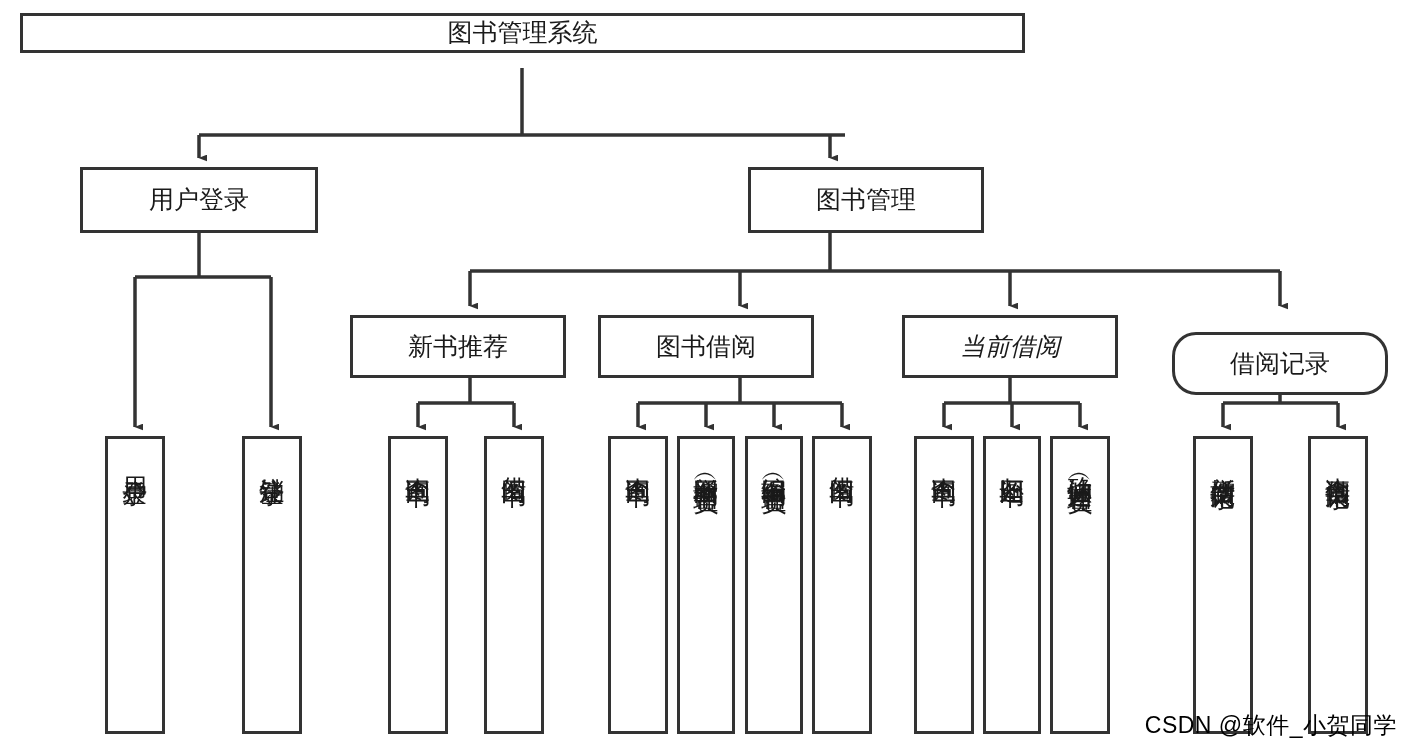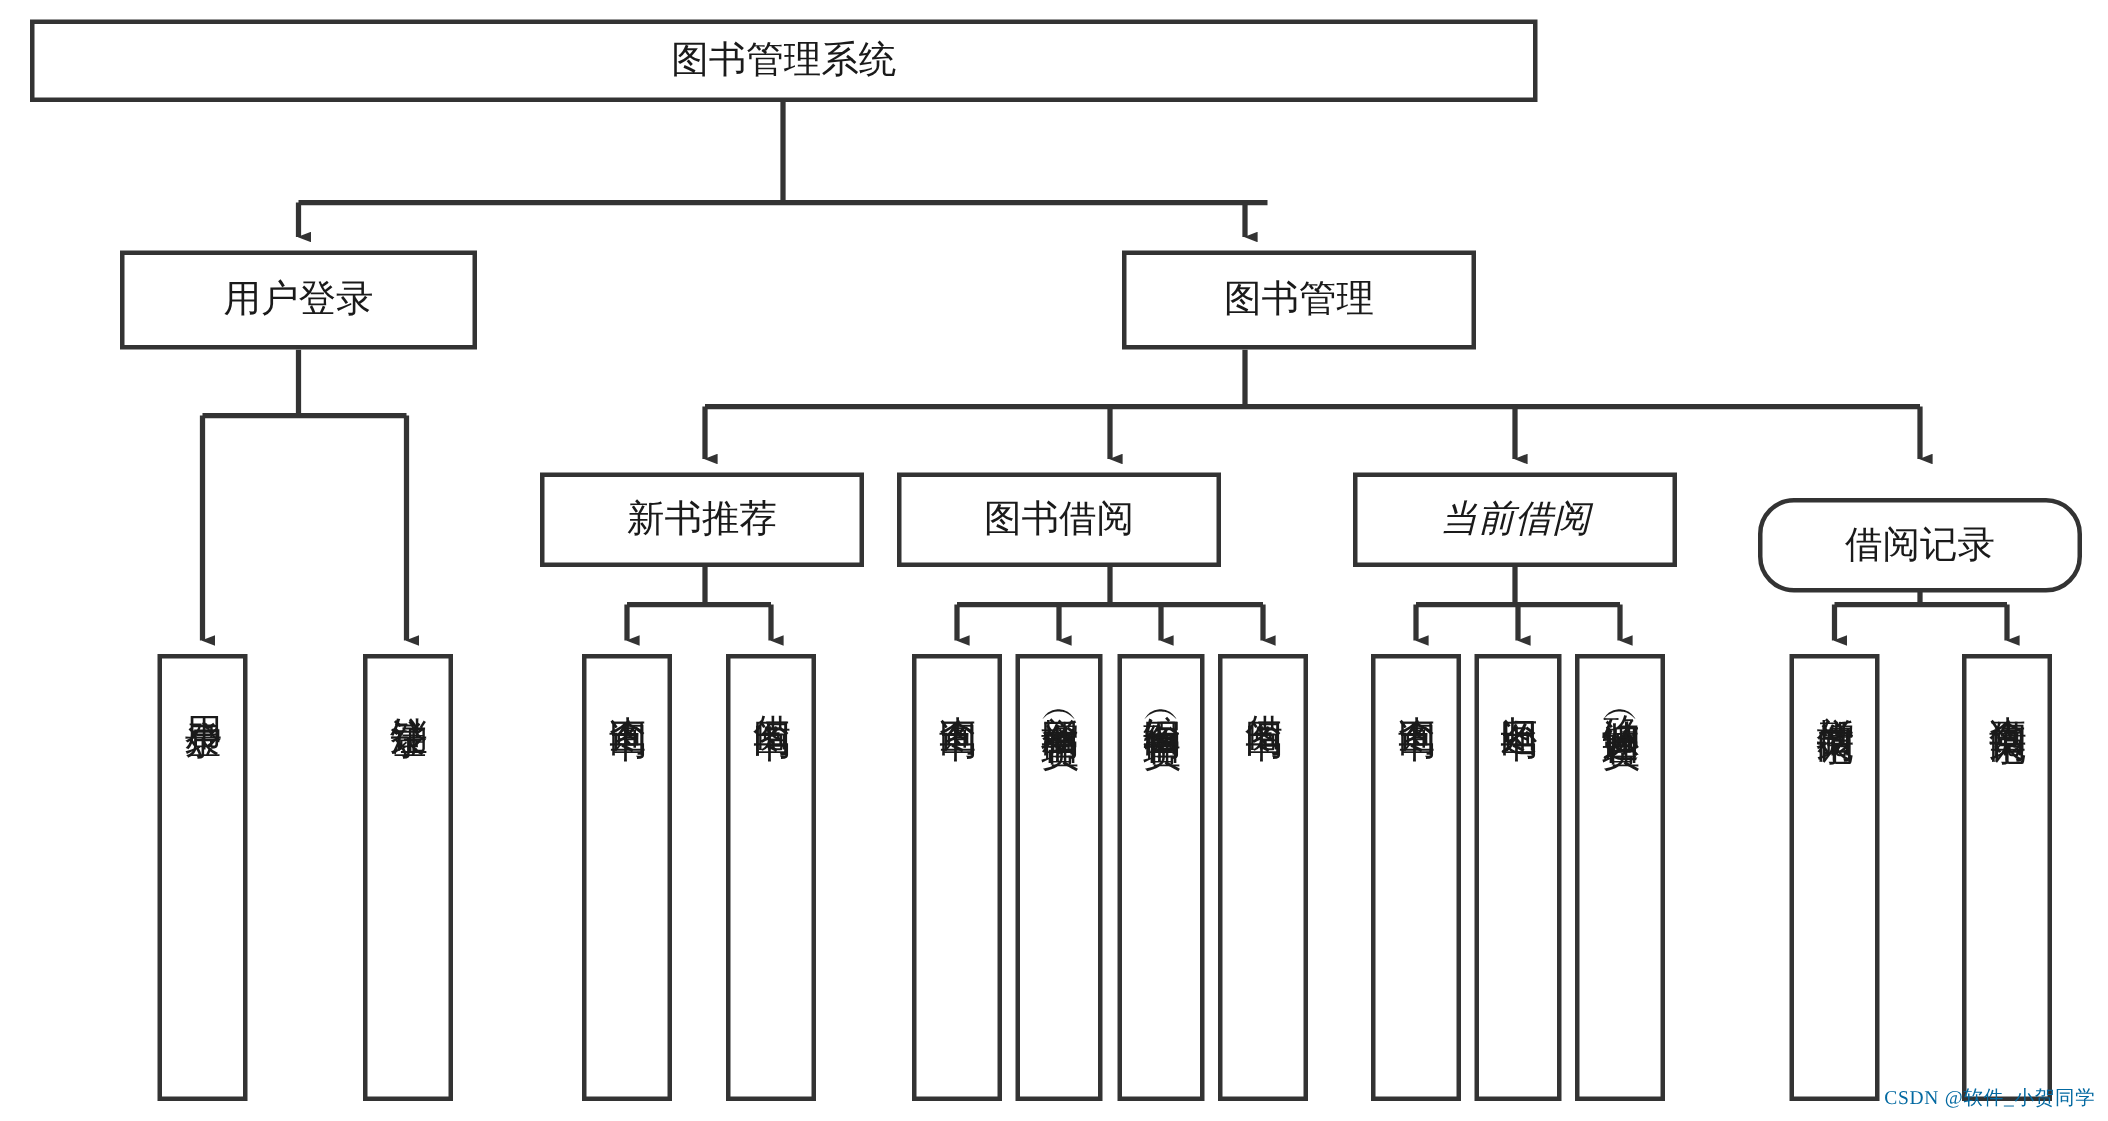--- a/index.html
+++ b/index.html
@@ -57,26 +57,25 @@
     text-orientation: upright;
     font-size: 25px;
     letter-spacing: 2px;
     line-height: 1.05;
     white-space: nowrap;
   }
   #watermark {
     position: absolute;
     right: 8px;
     bottom: 6px;
-    font-size: 13px;
-    color: #0369a1;
+    font-size: 23px;
+    color: #000000;
     letter-spacing: 0.5px;
     white-space: nowrap;
     user-select: none;
-    font-family: Liberation Serif, serif;
   }
 </style>
 </head>
 <body>
 
 <div id="diagram-root">
 
   <svg id="edges-layer" viewBox="0 0 1405 747" xmlns="http://www.w3.org/2000/svg">
     <defs>
       <marker id="arrowhead" markerWidth="7" markerHeight="9" refX="3.5" refY="8.4" orient="auto" markerUnits="userSpaceOnUse">
@@ -120,32 +119,32 @@
       <path d="M 1012,403 L 1012,427" marker-end="url(#arrowhead)"></path>
       <path d="M 1080,403 L 1080,427" marker-end="url(#arrowhead)"></path>
 
       <path d="M 1280,378 L 1280,403"></path>
       <path d="M 1223,403 L 1338,403"></path>
       <path d="M 1223,403 L 1223,427" marker-end="url(#arrowhead)"></path>
       <path d="M 1338,403 L 1338,427" marker-end="url(#arrowhead)"></path>
     </g>
   </svg>
 
-  <div class="node root horizontal" style="left:20px; top:13px; width:1005px; height:55px;">
+  <div class="node root horizontal" style="left:20px; top:13px; width:1005px; height:40px;">
     <span class="node-label">图书管理系统</span>
   </div>
 
   <div class="node horizontal" style="left:80px; top:167px; width:238px; height:66px;">
     <span class="node-label">用户登录</span>
   </div>
   <div class="node horizontal" style="left:748px; top:167px; width:236px; height:66px;">
     <span class="node-label">图书管理</span>
   </div>
 
-  <div class="node horizontal" style="left:360px; top:315px; width:216px; height:63px;">
+  <div class="node horizontal" style="left:350px; top:315px; width:216px; height:63px;">
     <span class="node-label">新书推荐</span>
   </div>
   <div class="node horizontal" style="left:598px; top:315px; width:216px; height:63px;">
     <span class="node-label">图书借阅</span>
   </div>
   <div class="node horizontal" style="left:902px; top:315px; width:216px; height:63px;font-style:italic;">
     <span class="node-label">当前借阅</span>
   </div>
   <div class="node horizontal" style="left:1172px; top:332px; width:216px; height:63px;border-radius:24px;">
     <span class="node-label">借阅记录</span>

